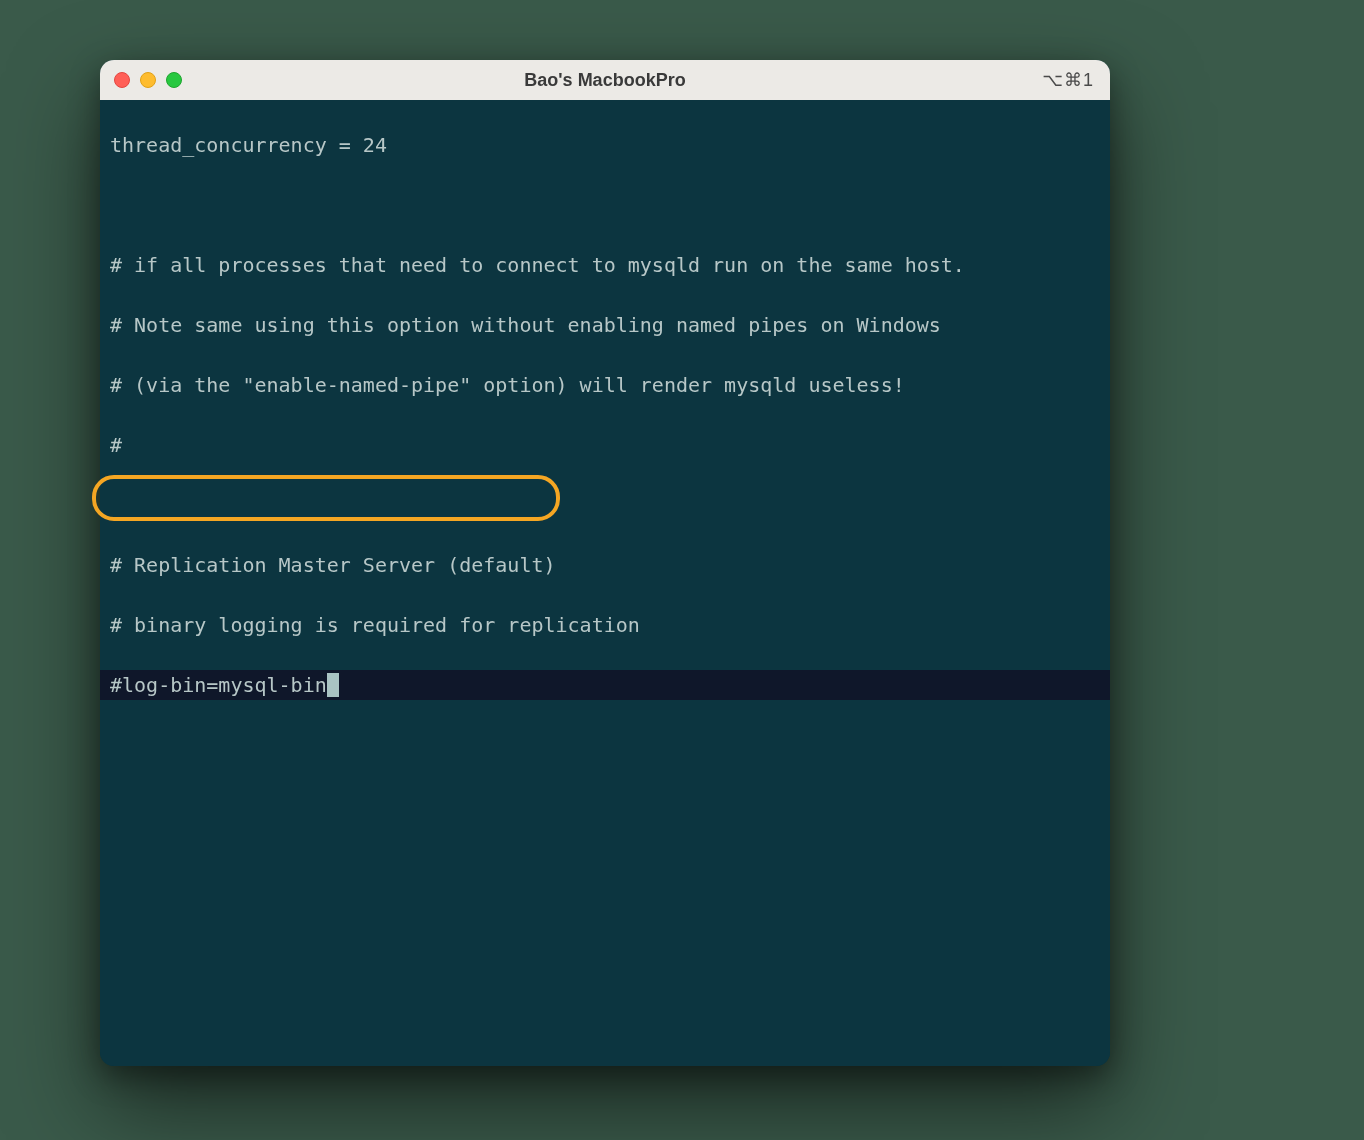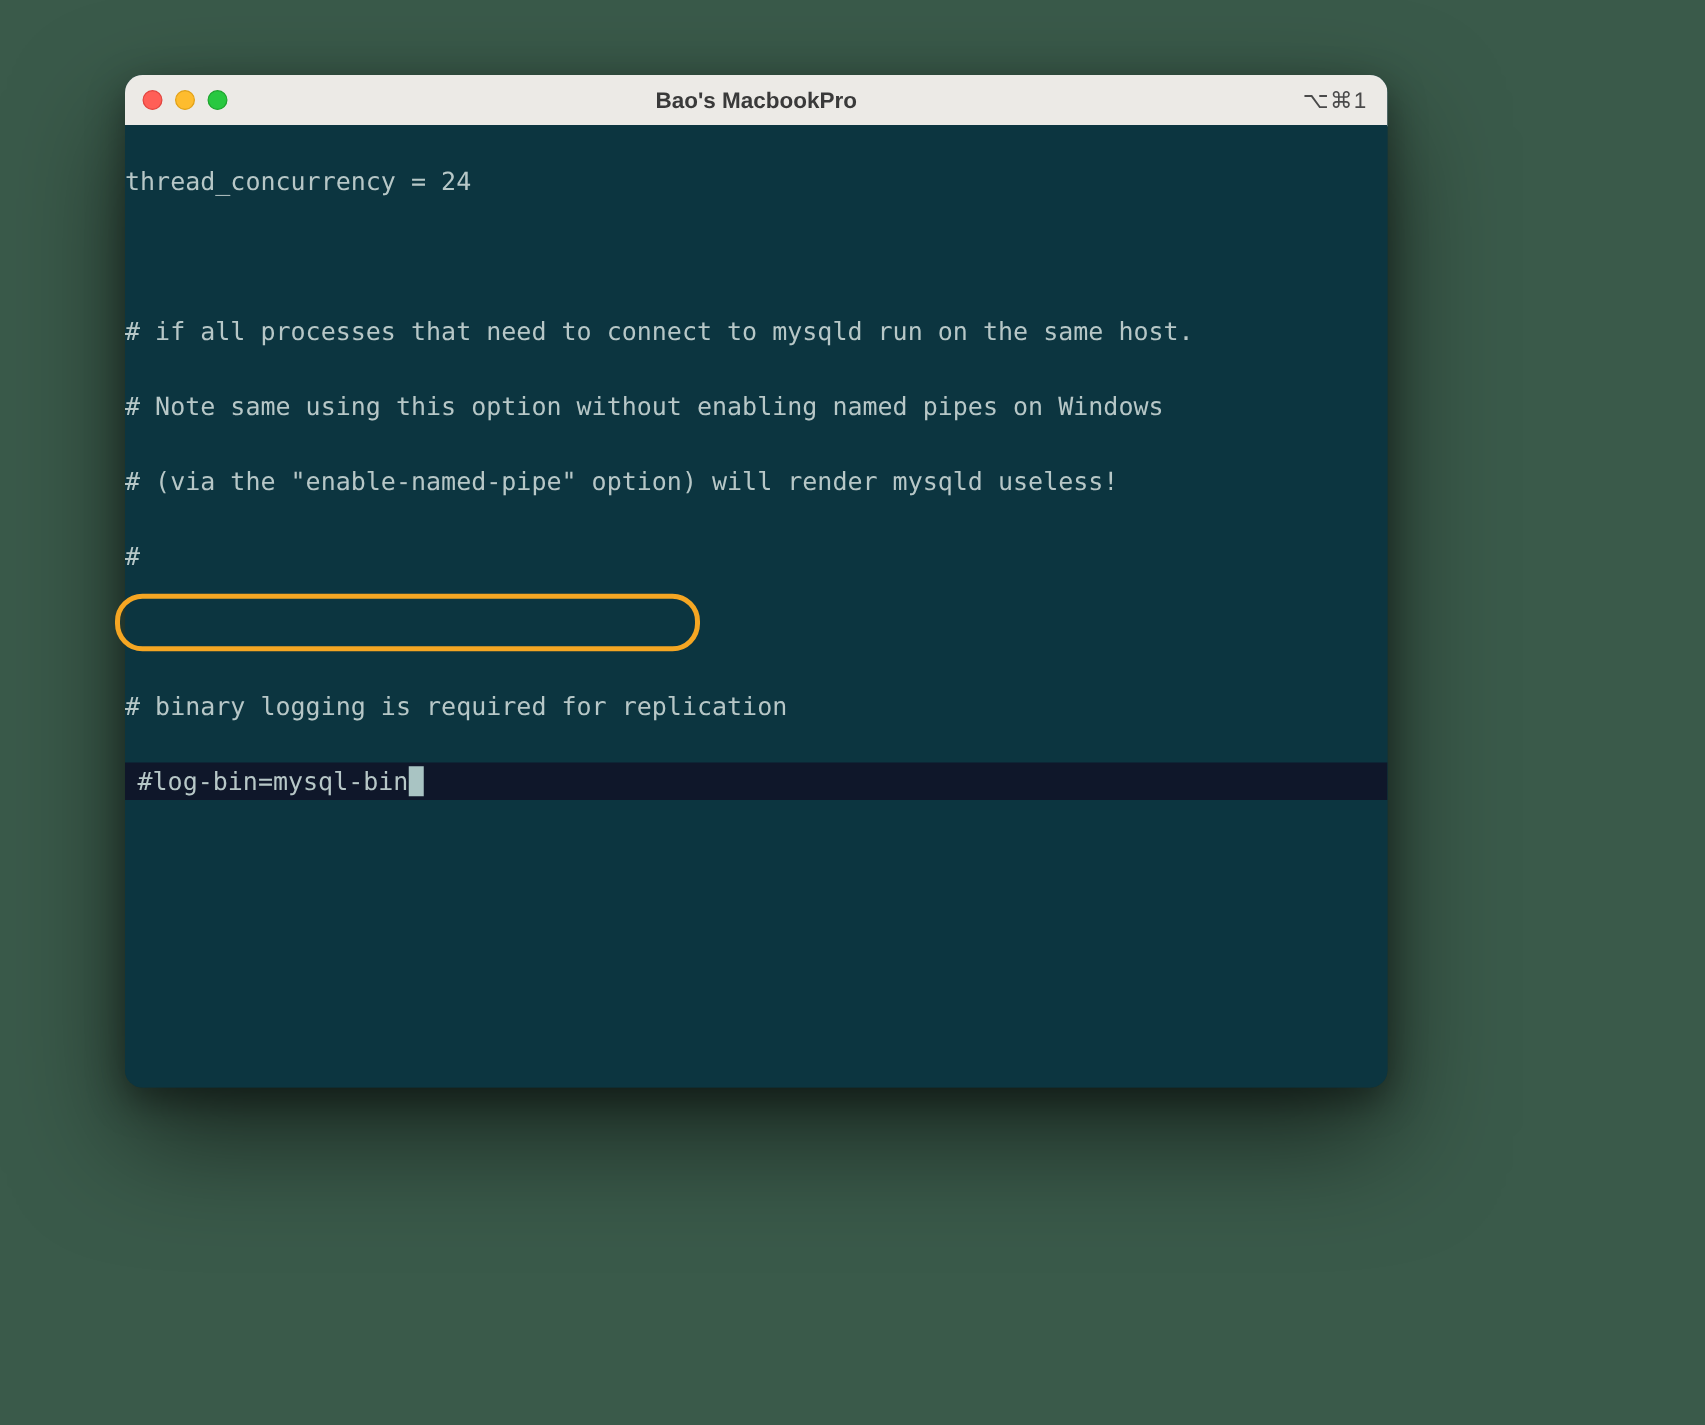--- a/index.html
+++ b/index.html
@@ -13,21 +13,21 @@
   .stage {
     position: relative;
     width: 1364px;
     height: 1140px;
   }
   .window {
     position: absolute;
     left: 100px;
     top: 60px;
     width: 1010px;
-    height: 810px;
+    height: 1006px;
     background: #0c3540;
     border-radius: 14px;
     box-shadow: 0 40px 90px rgba(0,0,0,.55), 0 10px 30px rgba(0,0,0,.4);
     overflow: hidden;
   }
   .titlebar {
     height: 40px;
     width: 100%;
     background: #eceae6;
     display: flex;
@@ -68,20 +68,21 @@
     position:absolute;
     top:40px; left:0; right:0; bottom:0;
     background:#0c3540;
     font-family: "SF Mono", ui-monospace, Menlo, Consolas, monospace;
     font-size:20px;
     line-height:30px;
     color:#b7c7c7;
     white-space:pre;
   }
   .term .line {
+    padding-left:10px;
     height:30px;
   }
   .hlrow {
     position:relative;
     background:#0f172a;
     height:30px;
     padding-left:10px;
   }
   .cursor {
     display:inline-block;
@@ -119,20 +120,21 @@
     </div>
 
     <div class="term">
 <div class="line">thread_concurrency = 24</div>
 <div class="line"></div>
 <div class="line"># if all processes that need to connect to mysqld run on the same host.</div>
 <div class="line"># Note same using this option without enabling named pipes on Windows</div>
 <div class="line"># (via the "enable-named-pipe" option) will render mysqld useless!</div>
 <div class="line">#</div>
 <div class="line"></div>
+<div class="line"># Replication Master Server (default)</div>
 <div class="line"># binary logging is required for replication</div>
 <div class="hlrow"><span>#log-bin=mysql-bin</span><span class="cursor"></span></div>
 
 
 
 
 
 
 
 

